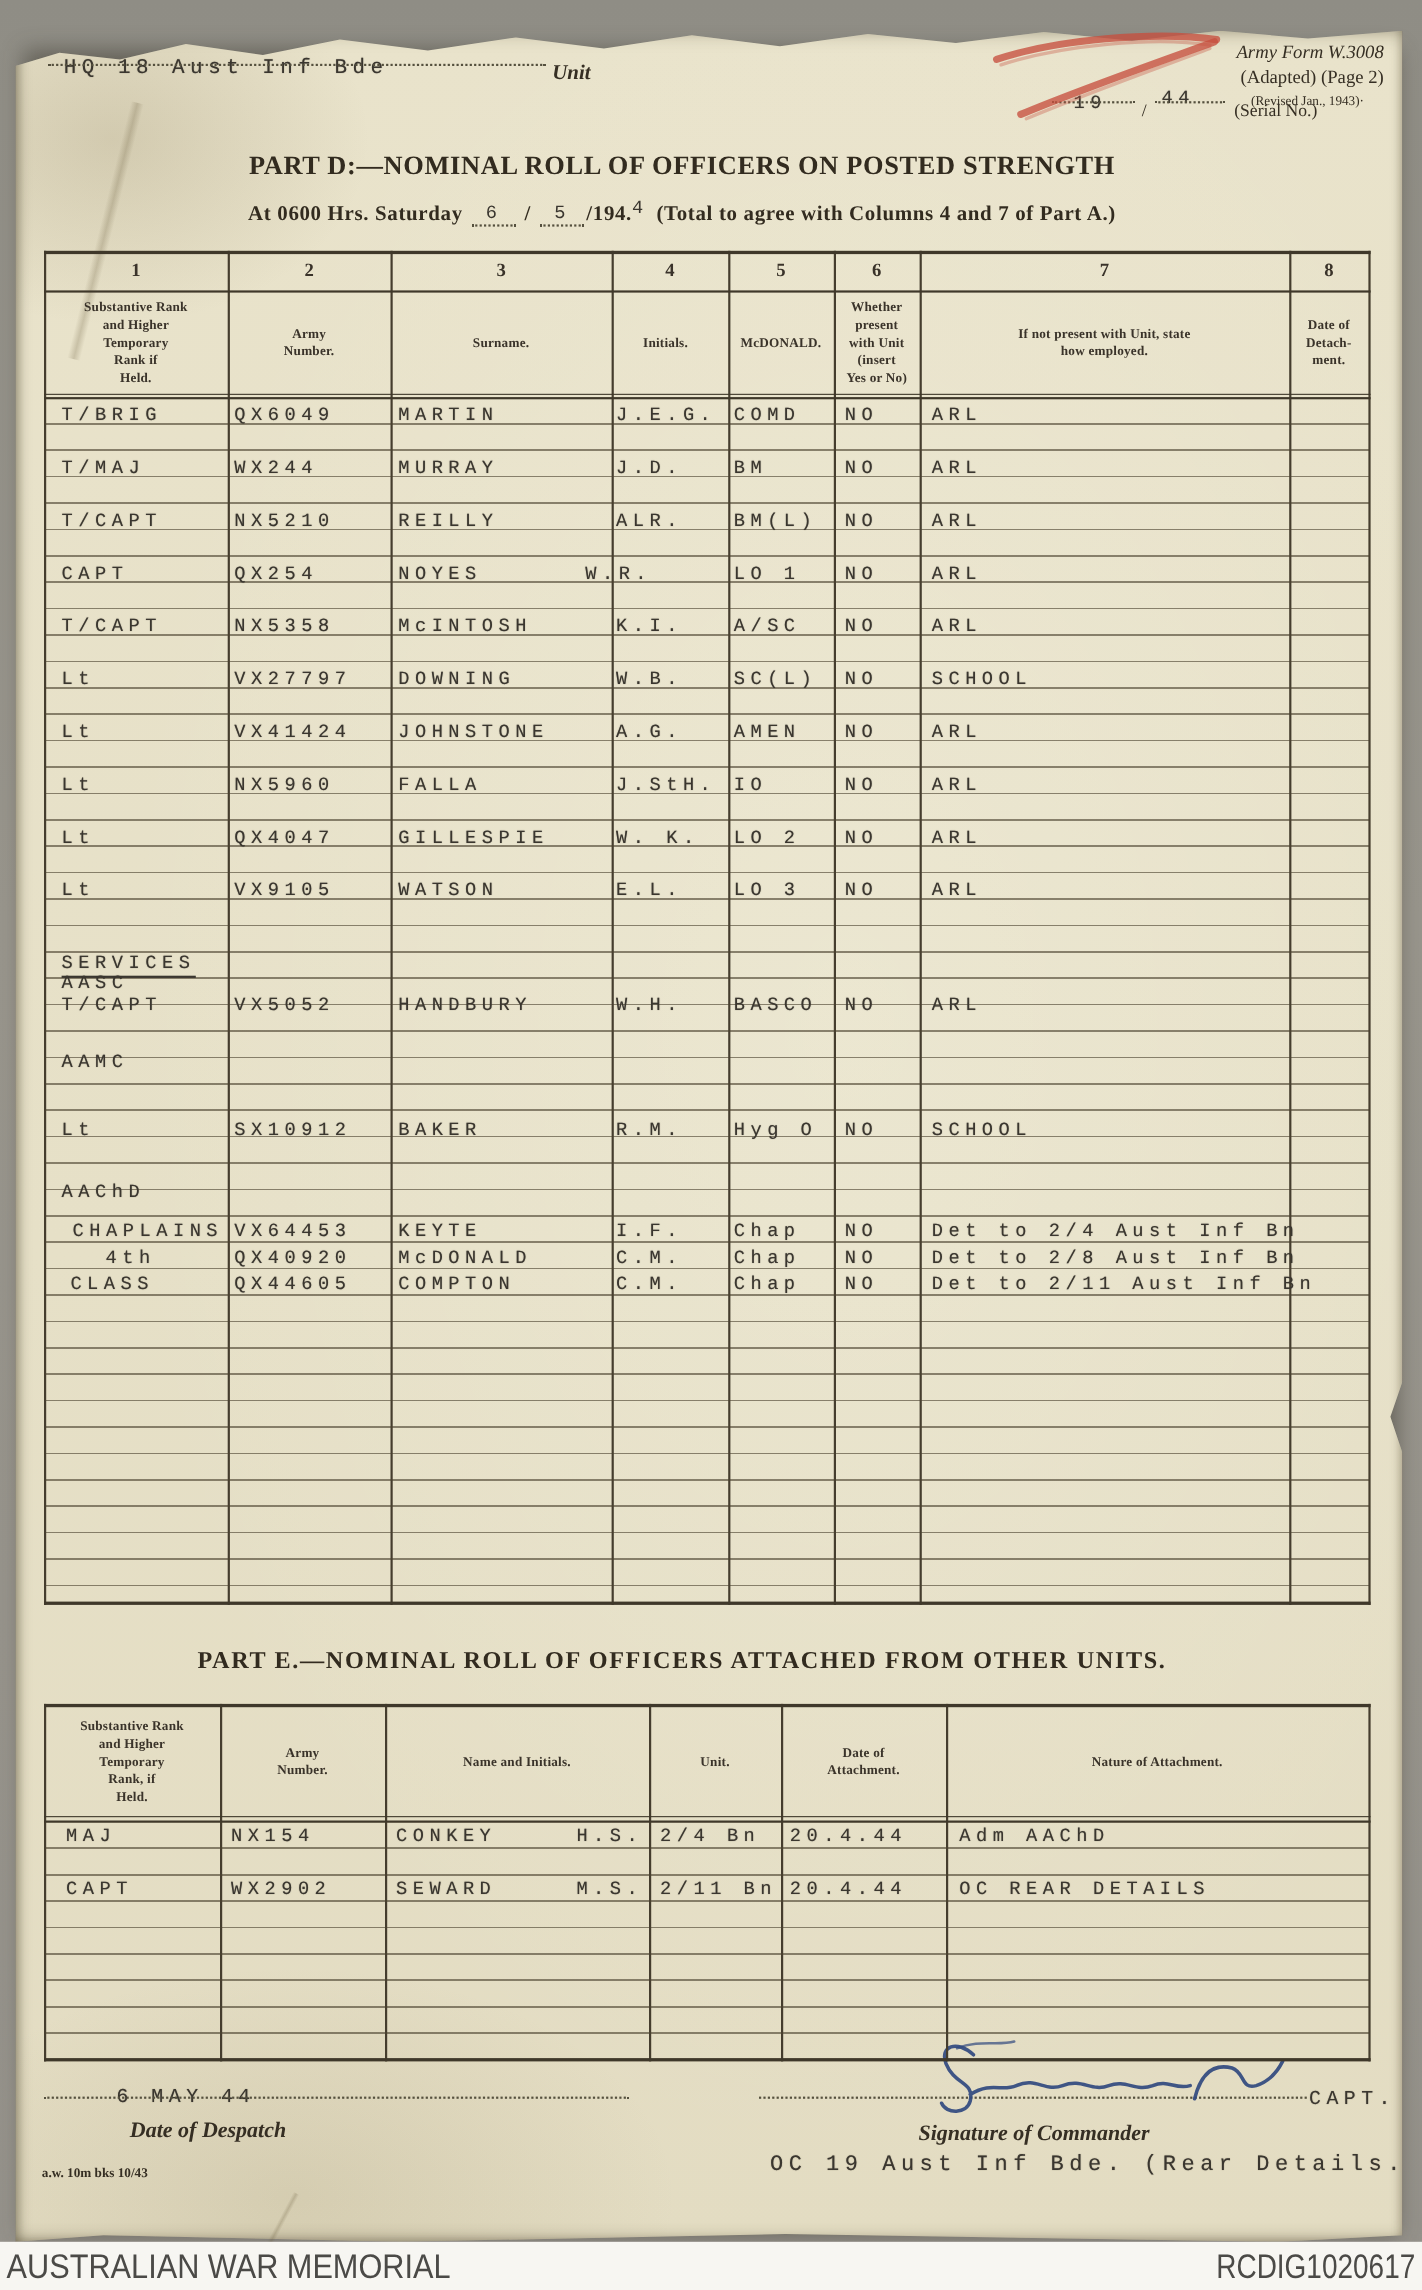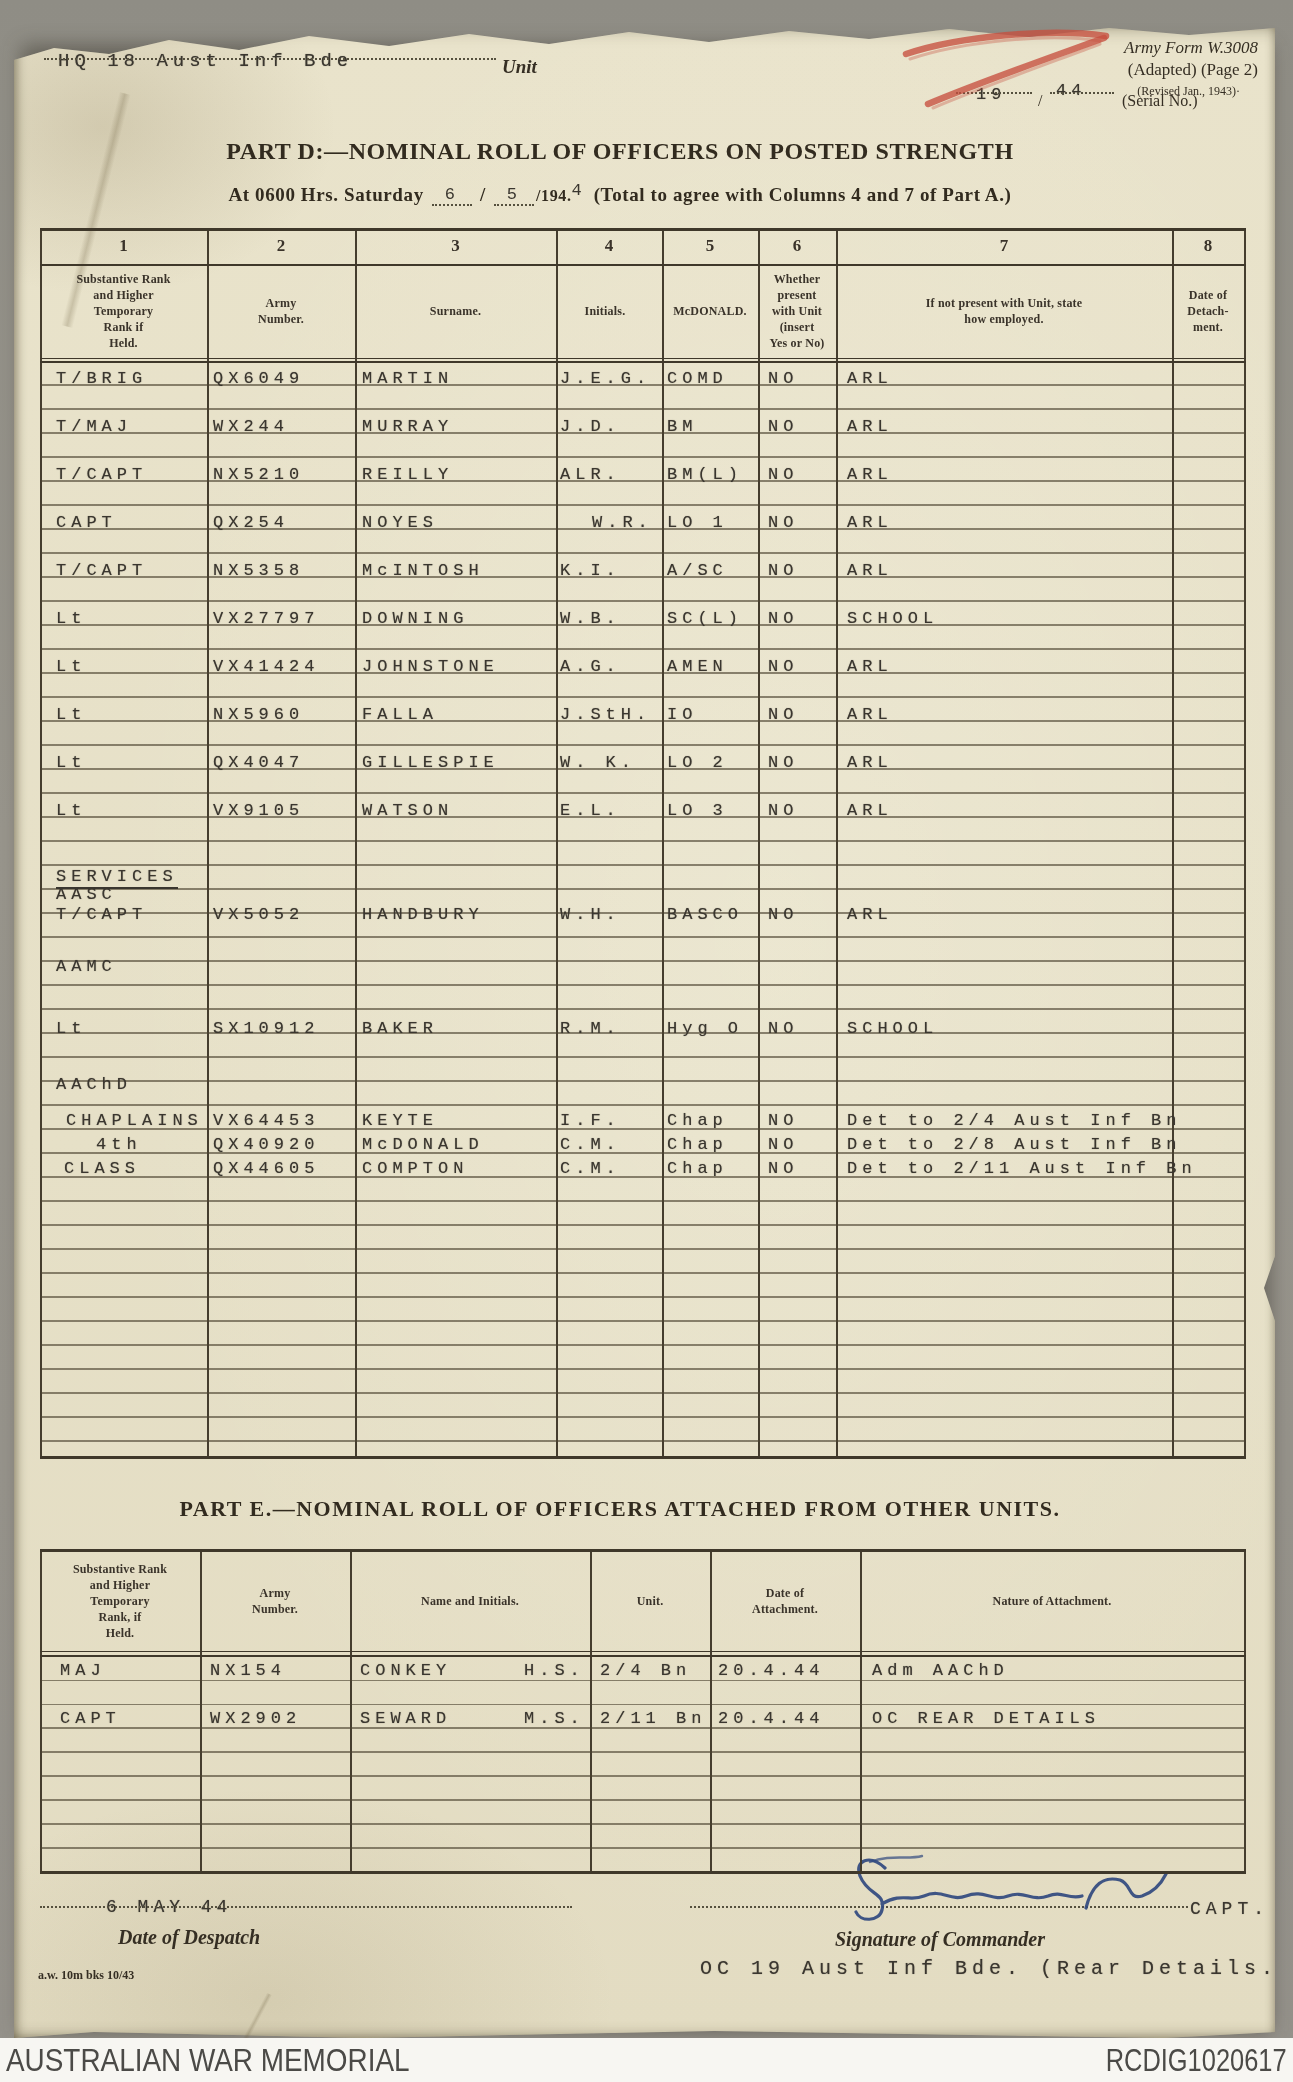--- a/index.html
+++ b/index.html
@@ -79,21 +79,21 @@
     <path d="M33,86 C85,64 158,38 200,22" stroke="#c7503f" stroke-width="3" fill="none" stroke-linecap="round" opacity=".35"></path>
   </svg>
 
   <div class="title" style="left:40px;top:138px;width:1160px;font-size:24px;">PART D:—NOMINAL ROLL OF OFFICERS ON POSTED STRENGTH</div>
 
   <div style="position:absolute;left:40px;top:184px;width:1160px;display:flex;justify-content:center;align-items:baseline;gap:8px;">
     <span class="title" style="position:static;font-size:19px;">At 0600 Hrs. Saturday</span>
     <span class="typed-inline" style="border-bottom:2px dotted #55503e;padding:0 13px;position:relative;top:-2px;">6</span>
     <span class="title" style="position:static;font-size:19px;">/</span>
     <span class="typed-inline" style="border-bottom:2px dotted #55503e;padding:0 13px;position:relative;top:-2px;">5</span>
-    <span class="title" style="position:static;font-size:16px;margin-left:-6px;text-align:center;">/194.</span>
+    <span class="title" style="position:static;font-size:19px;margin-left:-6px;text-align:center;">/194.</span>
     <span class="typed-inline" style="position:relative;top:-6px;margin-left:-8px;">4</span>
     <span class="title" style="position:static;font-size:19px;">(Total to agree with Columns 4 and 7 of Part A.)</span>
   </div>
 
   <div class="title" style="left:40px;top:1496px;width:1160px;font-size:22px;letter-spacing:1.5px;">PART E.—NOMINAL ROLL OF OFFICERS ATTACHED FROM OTHER UNITS.</div>
 
   <div class="t" style="left:106px;top:1898px;font-size:18px;">6 MAY 44</div>
   <div class="dots" style="left:40px;top:1906px;width:532px;"></div>
   <div class="p" style="left:118px;top:1926px;font-size:20px;font-weight:bold;font-style:italic;">Date of Despatch</div>
   <div class="p" style="left:38px;top:1968px;font-size:12px;font-weight:bold;">a.w. 10m bks 10/43</div>
@@ -174,21 +174,21 @@
     <div class="t" style="left: 56px; top: 466px;">T/CAPT</div>
     <div class="t" style="left: 213px; top: 466px;">NX5210</div>
     <div class="t" style="left: 362px; top: 466px;">REILLY</div>
     <div class="t" style="left: 560px; top: 466px;">ALR.</div>
     <div class="t" style="left: 667px; top: 466px;">BM(L)</div>
     <div class="t" style="left: 768px; top: 466px;">NO</div>
     <div class="t" style="left: 847px; top: 466px;">ARL</div>
     <div class="t" style="left: 56px; top: 514px;">CAPT</div>
     <div class="t" style="left: 213px; top: 514px;">QX254</div>
     <div class="t" style="left: 362px; top: 514px;">NOYES</div>
-    <div class="t" style="left: 592px; top: 514px;">W.R.</div>
+    <div class="t" style="left: 532px; top: 514px;">W.R.</div>
     <div class="t" style="left: 667px; top: 514px;">LO 1</div>
     <div class="t" style="left: 768px; top: 514px;">NO</div>
     <div class="t" style="left: 847px; top: 514px;">ARL</div>
     <div class="t" style="left: 56px; top: 562px;">T/CAPT</div>
     <div class="t" style="left: 213px; top: 562px;">NX5358</div>
     <div class="t" style="left: 362px; top: 562px;">McINTOSH</div>
     <div class="t" style="left: 560px; top: 562px;">K.I.</div>
     <div class="t" style="left: 667px; top: 562px;">A/SC</div>
     <div class="t" style="left: 768px; top: 562px;">NO</div>
     <div class="t" style="left: 847px; top: 562px;">ARL</div>

